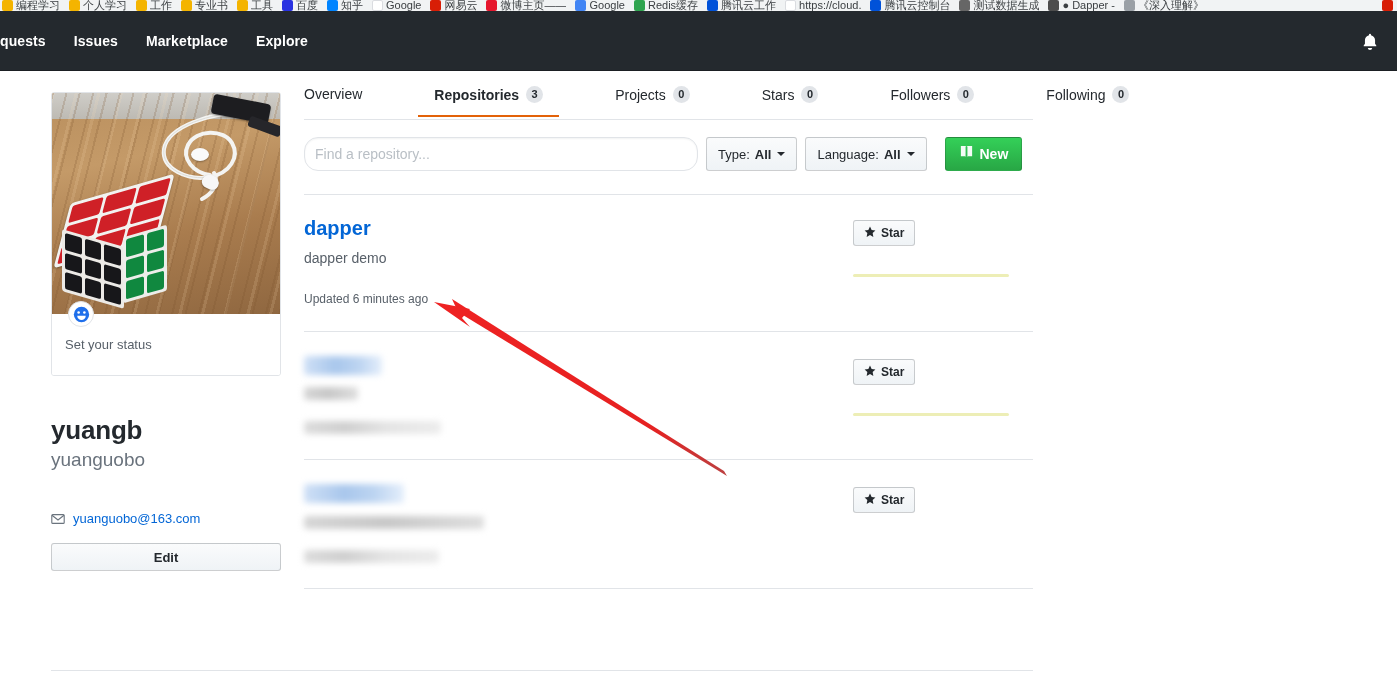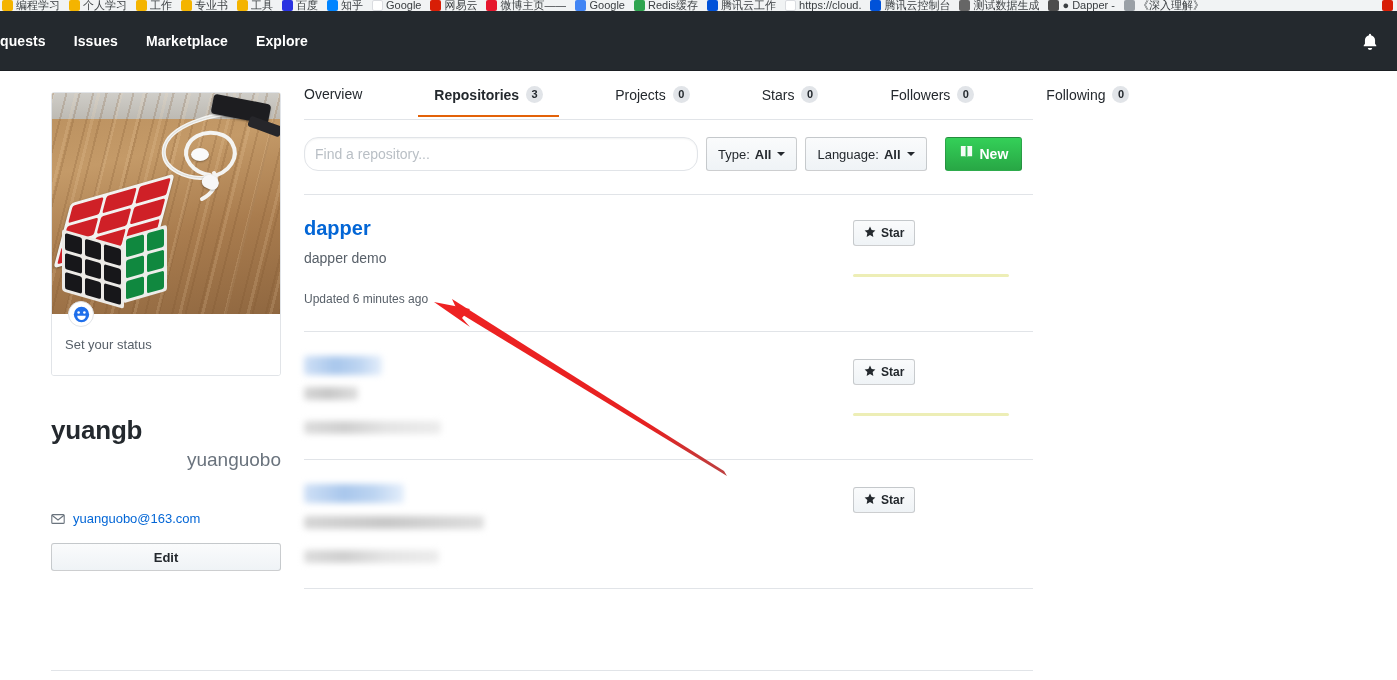--- a/index.html
+++ b/index.html
@@ -129,21 +129,20 @@
   }
   .status-strip span { font-size: 13px; color: #586069; }
 
   .profile-name {
     margin-top: 38px; font-size: 26px; line-height: 1.25;
     font-weight: bold; color: #24292e; letter-spacing: -.2px;
   }
   .profile-login {
     font-size: 19px; line-height: 1.25; font-weight: 300; color: #6a737d;
     margin-top: 1px;
-    text-align: right;
   }
   .profile-email {
     margin-top: 40px; display: flex; align-items: center; gap: 8px;
     font-size: 13px;
   }
   .profile-email a { color: #0366d6; text-decoration: none; cursor: pointer; }
   .mail-ico { width: 14px; height: 14px; color:#6a737d; flex:0 0 auto; }
   .edit-btn {
     margin-top: 17px; display: block; width: 230px; height: 28px;
     border: 1px solid rgba(27,31,35,.2); border-radius: 3px;

